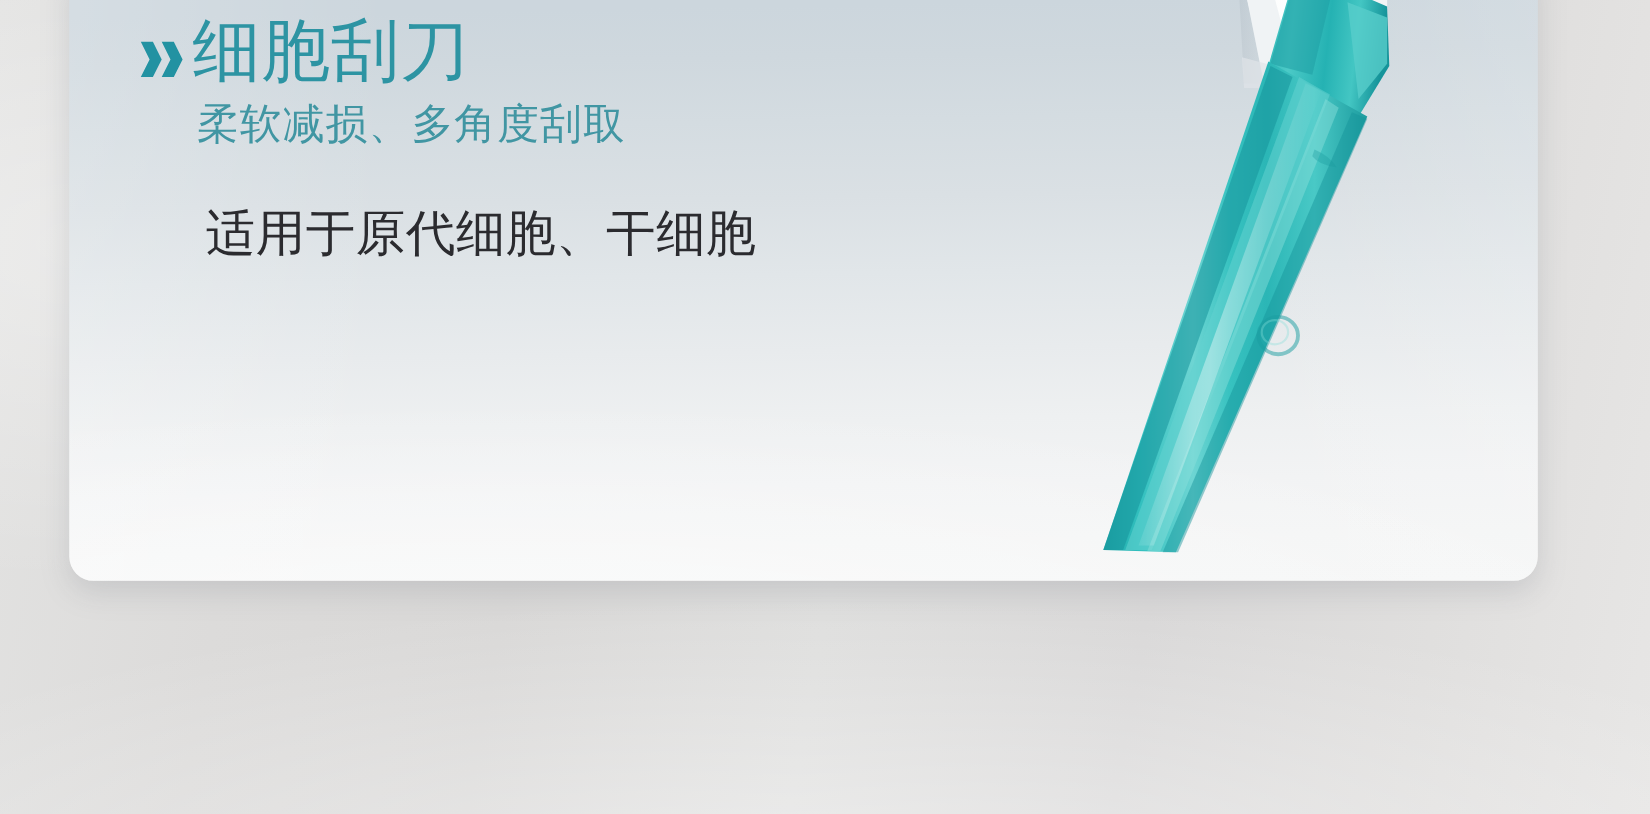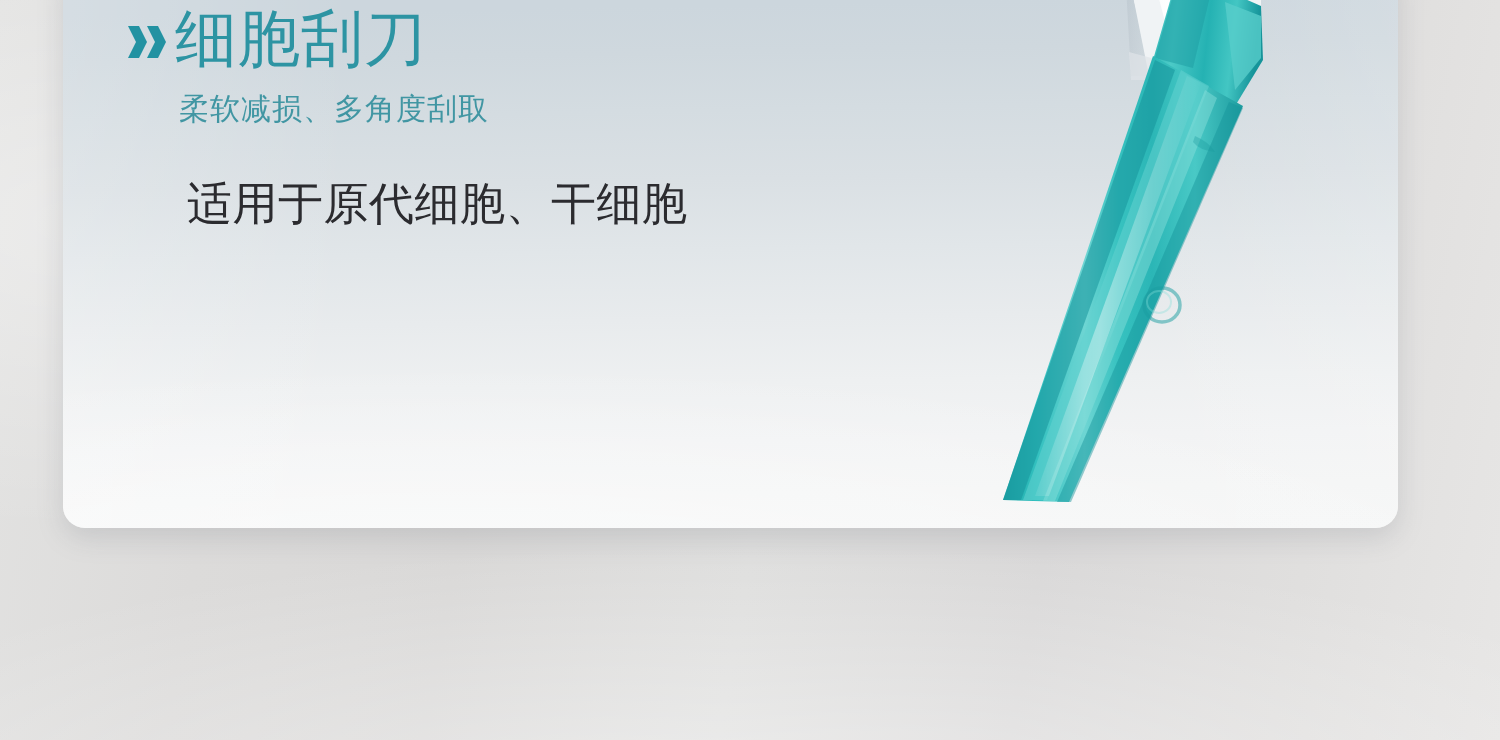--- a/index.html
+++ b/index.html
@@ -77,21 +77,21 @@
   
   #text-block {
     position: absolute;
     left: 62px;
     top: 30px;
     width: 760px;
   }
 
   .title-row {
     display: flex;
-    align-items: center;
+    align-items: flex-end;
     height: 78px;
   }
 
   #chevron-icon {
     width: 42px;
     height: 48px;
     flex: 0 0 auto;
     margin-right: 8px;
     margin-top: 6px;
   }
@@ -101,21 +101,21 @@
     line-height: 1;
     font-weight: 400;
     color: #2d94a3;
     letter-spacing: 1px;
     white-space: nowrap;
   }
 
   #subtitle {
     margin-top: 16px;
     margin-left: 54px;
-    font-size: 30px;
+    font-size: 38px;
     line-height: 1;
     font-weight: 400;
     color: #4196a3;
     letter-spacing: 1px;
     white-space: nowrap;
   }
 
   #body-text {
     margin-top: 50px;
     margin-left: 62px;

